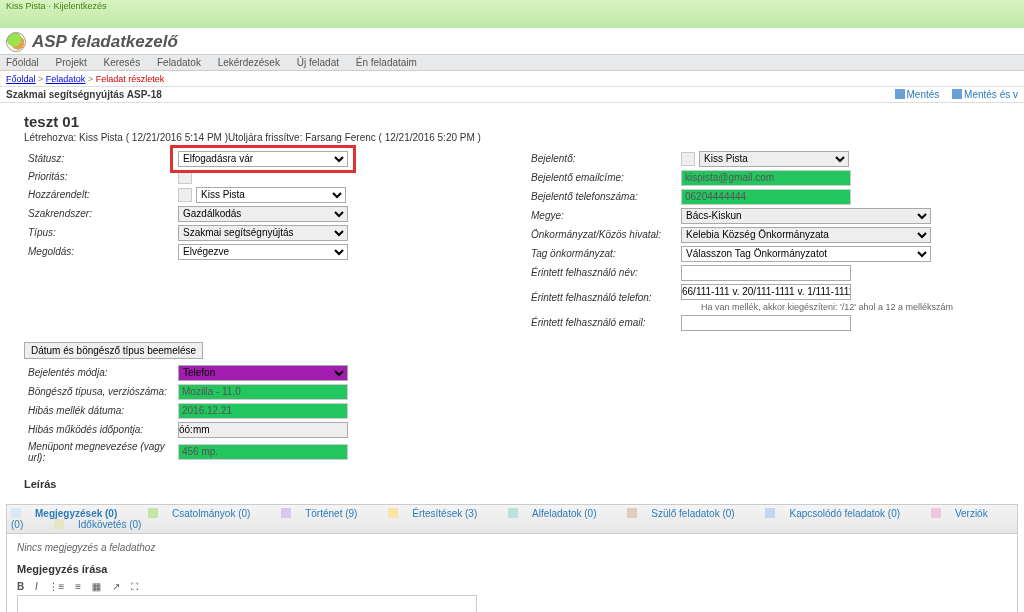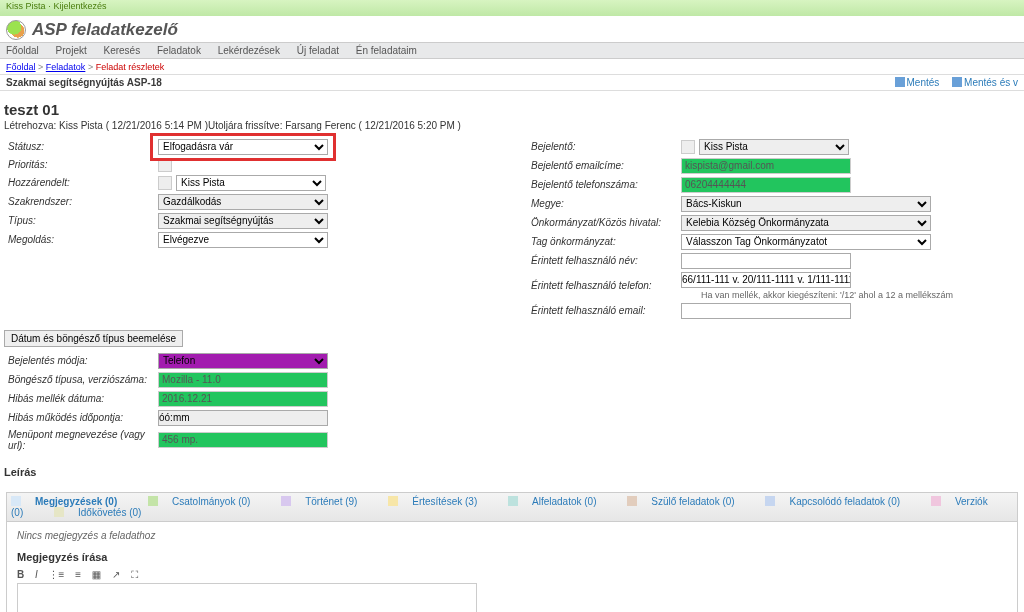--- a/index.html
+++ b/index.html
@@ -1,34 +1,34 @@
 <!DOCTYPE html>
 <html><head>
 <meta charset="utf-8">
 <style>
   * { box-sizing: border-box; margin: 0; padding: 0; font-family: Verdana, Arial, sans-serif; }
   body { font-size: 10px; color: #333; background: #fff; }
-  .topbar { height: 16px; background: linear-gradient(#d7f4c1,#bfe8a6); font-size: 9px; padding-left: 6px; color: #4a7d0d; line-height: 12px; }
+  .topbar { height: 28px; background: linear-gradient(#d7f4c1,#bfe8a6); font-size: 9px; padding-left: 6px; color: #4a7d0d; line-height: 12px; }
   .topbar a { color: #4a7d0d; text-decoration: none; }
   .brand { display:flex; align-items:center; gap:6px; padding:4px 6px 2px 6px; }
   .brand-logo { width:20px; height:20px; border-radius:50%; background:
     radial-gradient(circle at 40% 35%, #9be24f 0 45%, transparent 46%),
     radial-gradient(circle at 60% 55%, #e8a04b 0 45%, transparent 46%); border:1px solid #999; }
   .brand-title { font-size:17px; font-weight:bold; color:#555; font-style:italic; }
   .menu { background:#e8e9ea; border-top:1px solid #ccc; border-bottom:1px solid #ccc; padding:2px 6px; font-size:10px; color:#555; }
   .menu span { margin-right:14px; cursor:pointer; }
   .breadcrumb { font-size:9px; color:#2b7bb9; padding:3px 6px 0 6px; }
   .breadcrumb .sep { color:#888; }
   .breadcrumb .cur { color:#c00; }
   hr.thin { border:none; border-top:1px solid #ddd; margin:2px 0; }
   .titlebar { display:flex; justify-content:space-between; align-items:center; padding:0 6px; font-size:10px; }
   .titlebar-left { font-weight:bold; color:#3b3b3b; }
   .save-links a { color:#2b7bb9; text-decoration:none; margin-left:10px; font-size:10px; }
   .disk-icon { display:inline-block; width:10px; height:10px; background:#69a0d8; margin-right:2px; vertical-align:-1px; }
-  .content { padding:4px 4px; }
+  .content { padding:4px 24px; }
   .subtitle { font-size:15px; font-weight:bold; color:#333; margin-top:4px; }
   .meta-row { display:flex; font-size:10px; color:#333; margin-top:2px; }
   .two-col { display:flex; gap:30px; margin-top:6px; }
   .col { flex:1; min-width:0; }
   table.fields { width:100%; font-size:10px; color:#333; border-collapse:collapse; }
   table.fields td { padding:1.5px 4px; vertical-align:middle; }
   table.fields td.lab { width:150px; color:#333;font-style:italic; }
   .sel, .txt, .ro { width:170px; font-size:10px; height:16px; border:1px solid #aaa; background:#fff; }
   .ro { background:#22c55e; border:1px solid #ccc; padding-left:3px; color:#555; display:inline-block; line-height:14px; }
   .pri-box { width:14px; height:14px; background:#eee; border:1px solid #ccc; display:inline-block; vertical-align:middle; margin-right:4px; }

